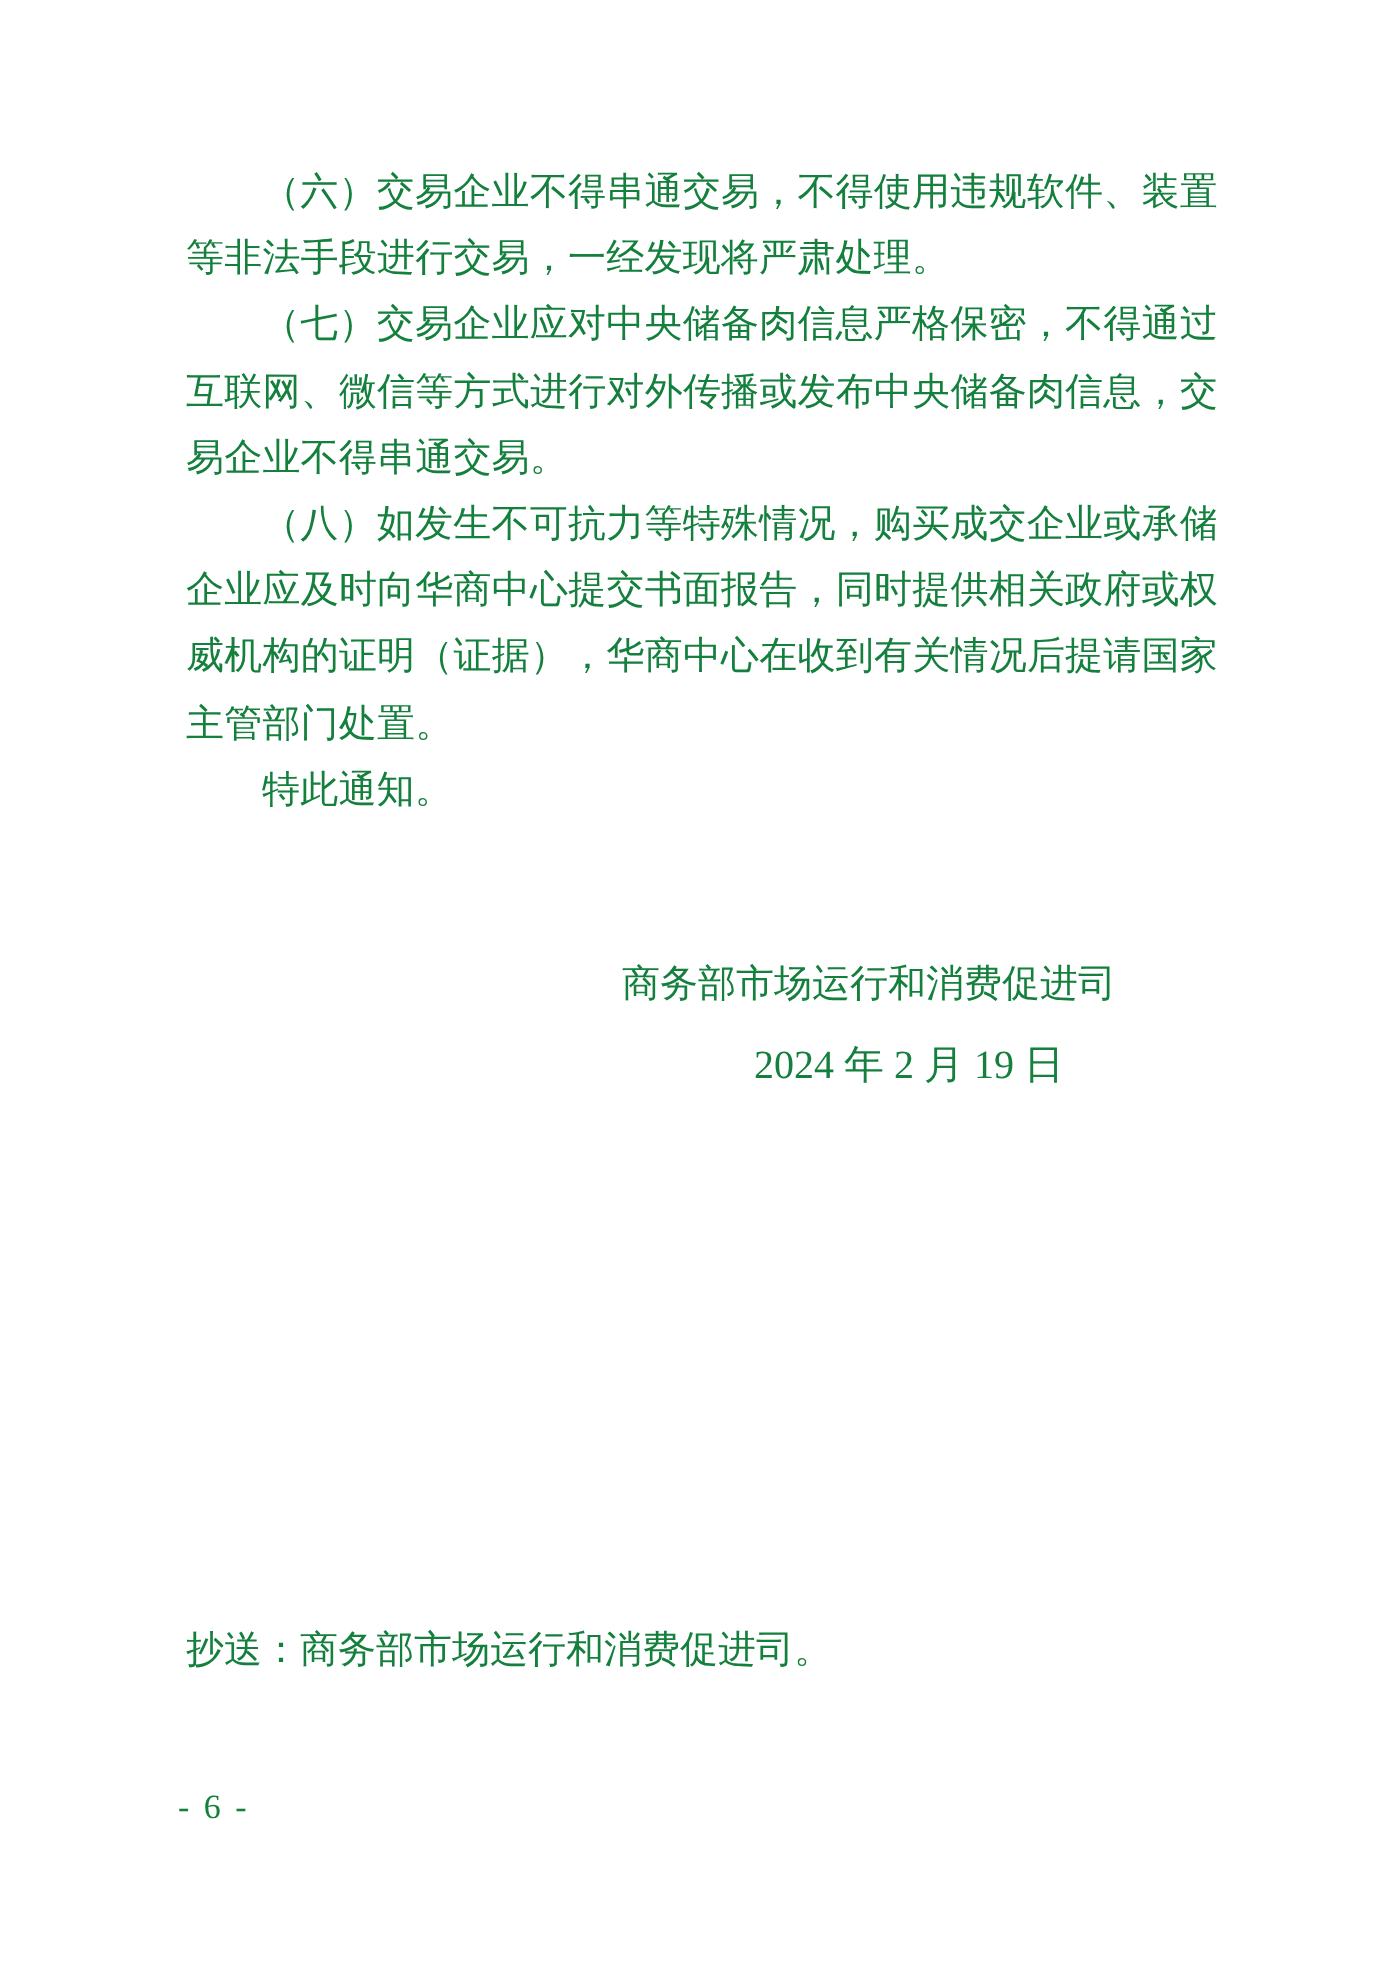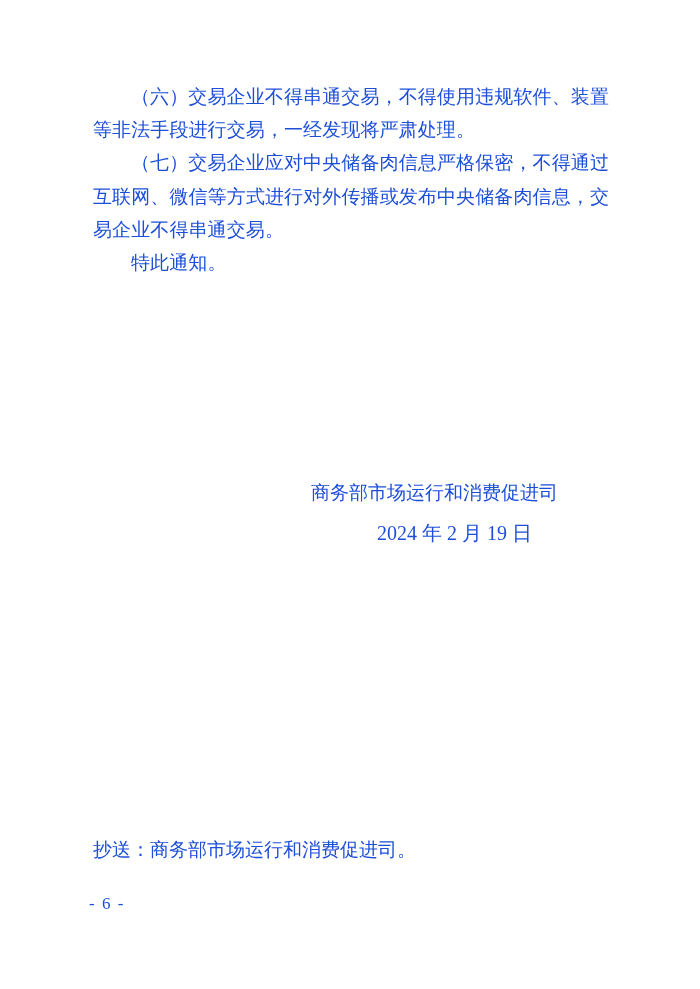--- a/index.html
+++ b/index.html
@@ -8,21 +8,21 @@
     padding: 0;
     background: #ffffff;
   }
   .page {
     position: relative;
     width: 700px;
     height: 989px;
     background: #ffffff;
     overflow: hidden;
     font-family: "Liberation Serif", "DejaVu Serif", serif;
-    color: #1d4ed8;
+    color: #15803d;
   }
   .body-text {
     position: absolute;
     top: 80px;
     left: 93px;
     width: 516px;
     font-size: 19px;
     line-height: 33.2px;
     text-align: justify;
     letter-spacing: 0.1px;
@@ -47,40 +47,40 @@
     line-height: 24px;
     white-space: nowrap;
   }
   .cc-line {
     position: absolute;
     top: 814px;
     left: 93px;
     font-size: 19px;
     line-height: 24px;
     white-space: nowrap;
-    margin-top: 24px;
   }
   .page-number {
     position: absolute;
     top: 894px;
     left: 89px;
     font-size: 17px;
     line-height: 20px;
     letter-spacing: 1.5px;
     white-space: nowrap;
   }
 </style>
 </head>
 <body>
 
 <div class="page">
 
   <div class="body-text">
     <p>（六）交易企业不得串通交易，不得使用违规软件、装置等非法手段进行交易，一经发现将严肃处理。</p>
     <p>（七）交易企业应对中央储备肉信息严格保密，不得通过互联网、微信等方式进行对外传播或发布中央储备肉信息，交易企业不得串通交易。</p>
+    <p>（八）如发生不可抗力等特殊情况，购买成交企业或承储企业应及时向华商中心提交书面报告，同时提供相关政府或权威机构的证明（证据），华商中心在收到有关情况后提请国家主管部门处置。</p>
     <p>特此通知。</p>
   </div>
 
   <div class="signature-org">商务部市场运行和消费促进司</div>
 
   <div class="signature-date">2024 年 2 月 19 日</div>
 
   <div class="cc-line">抄送：商务部市场运行和消费促进司。</div>
 
   <div class="page-number">- 6 -</div>

